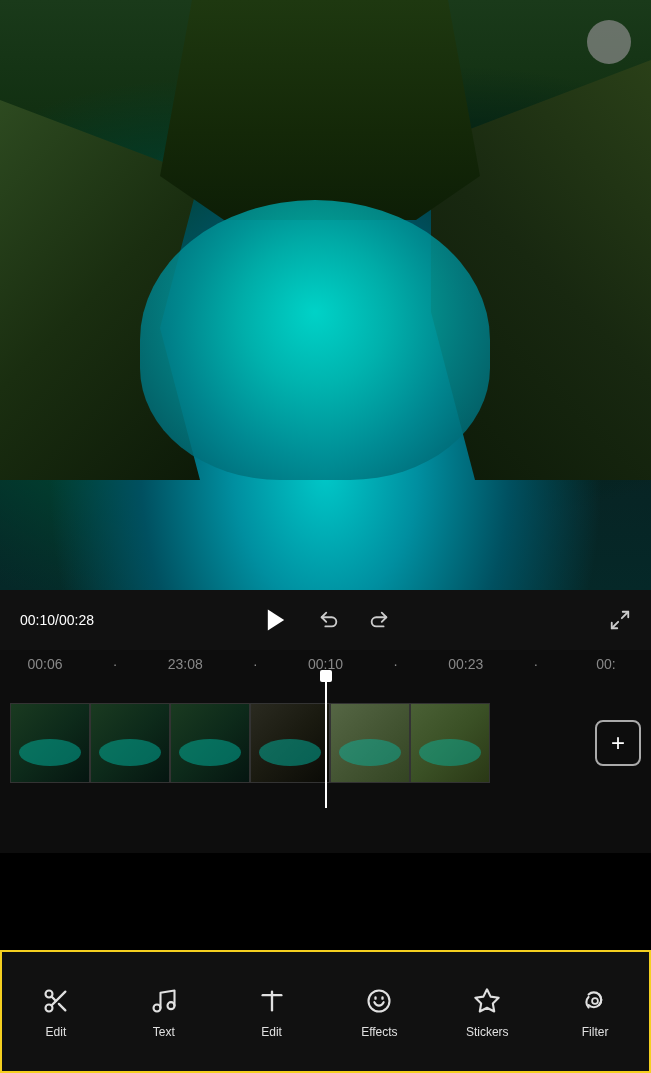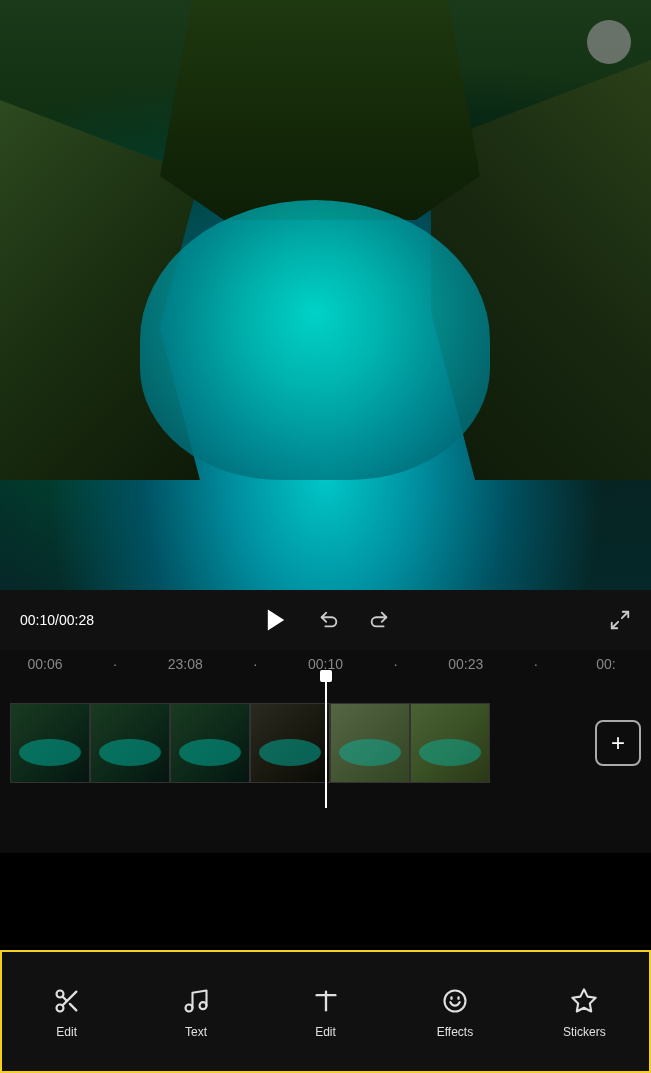--- a/index.html
+++ b/index.html
@@ -409,14 +409,25 @@
 
   <div class="toolbar-item">
     <div class="toolbar-icon">
       <svg viewBox="0 0 24 24">
         <polygon points="12,2 15.09,8.26 22,9.27 17,14.14 18.18,21.02 12,17.77 5.82,21.02 7,14.14 2,9.27 8.91,8.26" stroke="#e0e0e0" fill="none" stroke-width="1.8"></polygon>
       </svg>
     </div>
     <span class="toolbar-label">Stickers</span>
   </div>
 
+  <div class="toolbar-item">
+    <div class="toolbar-icon">
+      <svg viewBox="0 0 24 24">
+        <path d="M6.5 6.5c2.5-2.5 6.5-2.5 9 0s2.5 6.5 0 9-6.5 2.5-9 0" stroke="#e0e0e0" fill="none" stroke-width="1.8"></path>
+        <path d="M6.5 17.5c-2.5-2.5-2.5-6.5 0-9" stroke="#e0e0e0" fill="none" stroke-width="1.8"></path>
+        <circle cx="12" cy="12" r="2.5" stroke="#e0e0e0" fill="none" stroke-width="1.5"></circle>
+        <path d="M15.5 6.5c2.5 2.5 2.5 6.5 0 9" stroke="#e0e0e0" fill="none" stroke-width="1.8"></path>
+      </svg>
+    </div>
+    <span class="toolbar-label">Filter</span>
+  </div>
 
 </div>
 
 </body></html>

